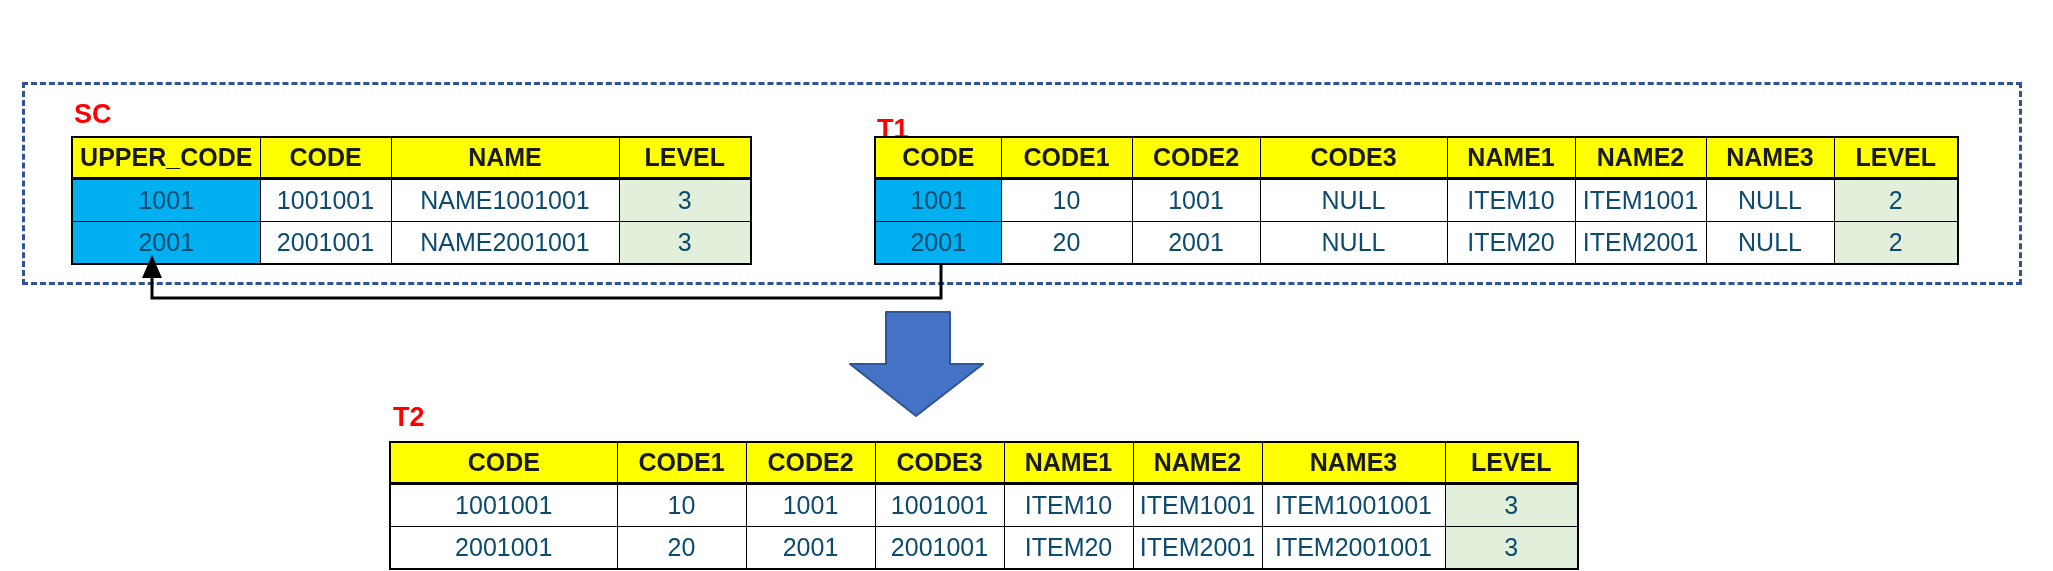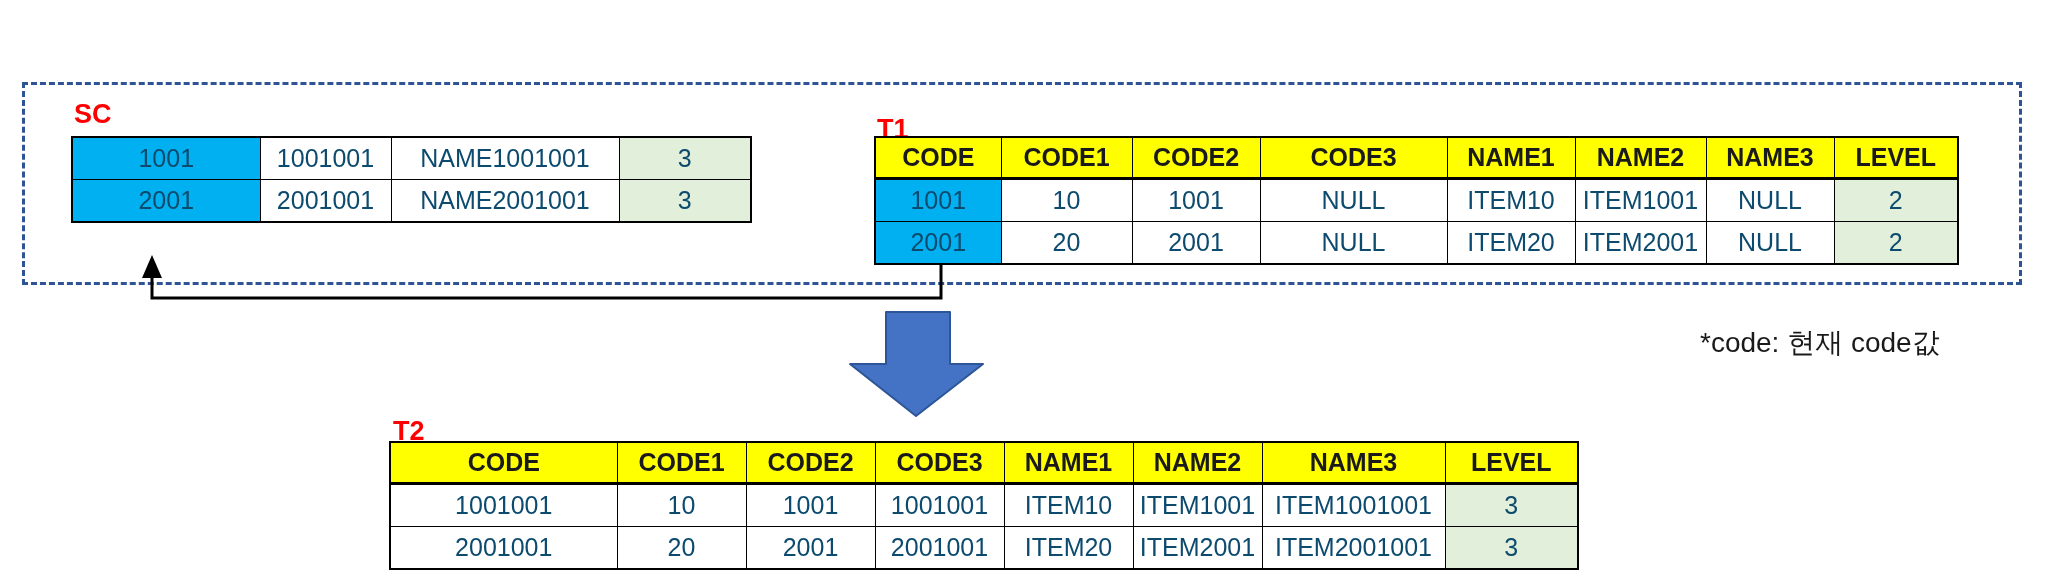--- a/index.html
+++ b/index.html
@@ -77,20 +77,26 @@
 
   <div class="tbl-label" style="left:74px;top:57px">SC</div>
   <table class="tbl" style="left:71px;top:92px;width:679px">
     <colgroup>
       <col style="width:188px">
         <col style="width:131px">
         <col style="width:228px">
         <col style="width:132px">
     </colgroup>
     <tbody>
+      <tr class="hdr">
+        <td>UPPER_CODE</td>
+        <td>CODE</td>
+        <td>NAME</td>
+        <td>LEVEL</td>
+      </tr>
       <tr>
         <td class="blue">1001</td>
         <td>1001001</td>
         <td>NAME1001001</td>
         <td class="green">3</td>
       </tr>
       <tr>
         <td class="blue">2001</td>
         <td>2001001</td>
         <td>NAME2001001</td>
@@ -138,21 +144,21 @@
         <td>2001</td>
         <td>NULL</td>
         <td>ITEM20</td>
         <td>ITEM2001</td>
         <td>NULL</td>
         <td class="green">2</td>
       </tr>
     </tbody>
   </table>
 
-  <div class="tbl-label" style="left:393px;top:374px">T2</div>
+  <div class="tbl-label" style="left:393px;top:360px">T2</div>
   <table class="tbl t2" style="left:389px;top:397px;width:1188px">
     <colgroup>
       <col style="width:227px">
         <col style="width:129px">
         <col style="width:129px">
         <col style="width:129px">
       <col style="width:129px">
         <col style="width:129px">
         <col style="width:183px">
         <col style="width:133px">
@@ -184,21 +190,20 @@
         <td>2001</td>
         <td>2001001</td>
         <td>ITEM20</td>
         <td>ITEM2001</td>
         <td>ITEM2001001</td>
         <td class="green">3</td>
       </tr>
     </tbody>
   </table>
 
-  <div class="note">*code: 현재 code값</div>
 
   <svg class="overlay" width="2053" height="571" viewBox="0 0 2053 571">
     <polyline points="941,219 941,254 152,254 152,226" fill="none" stroke="#000000" stroke-width="3"></polyline>
     <polygon points="152,211 142,234 162,234" fill="#000000"></polygon>
     <polygon points="886,268 950,268 950,320 983,320 916,372 850,320 886,320" fill="#4472C4" stroke="#2E5597" stroke-width="2" stroke-linejoin="round"></polygon>
   </svg>
 
 </div>
 
 </body></html>

